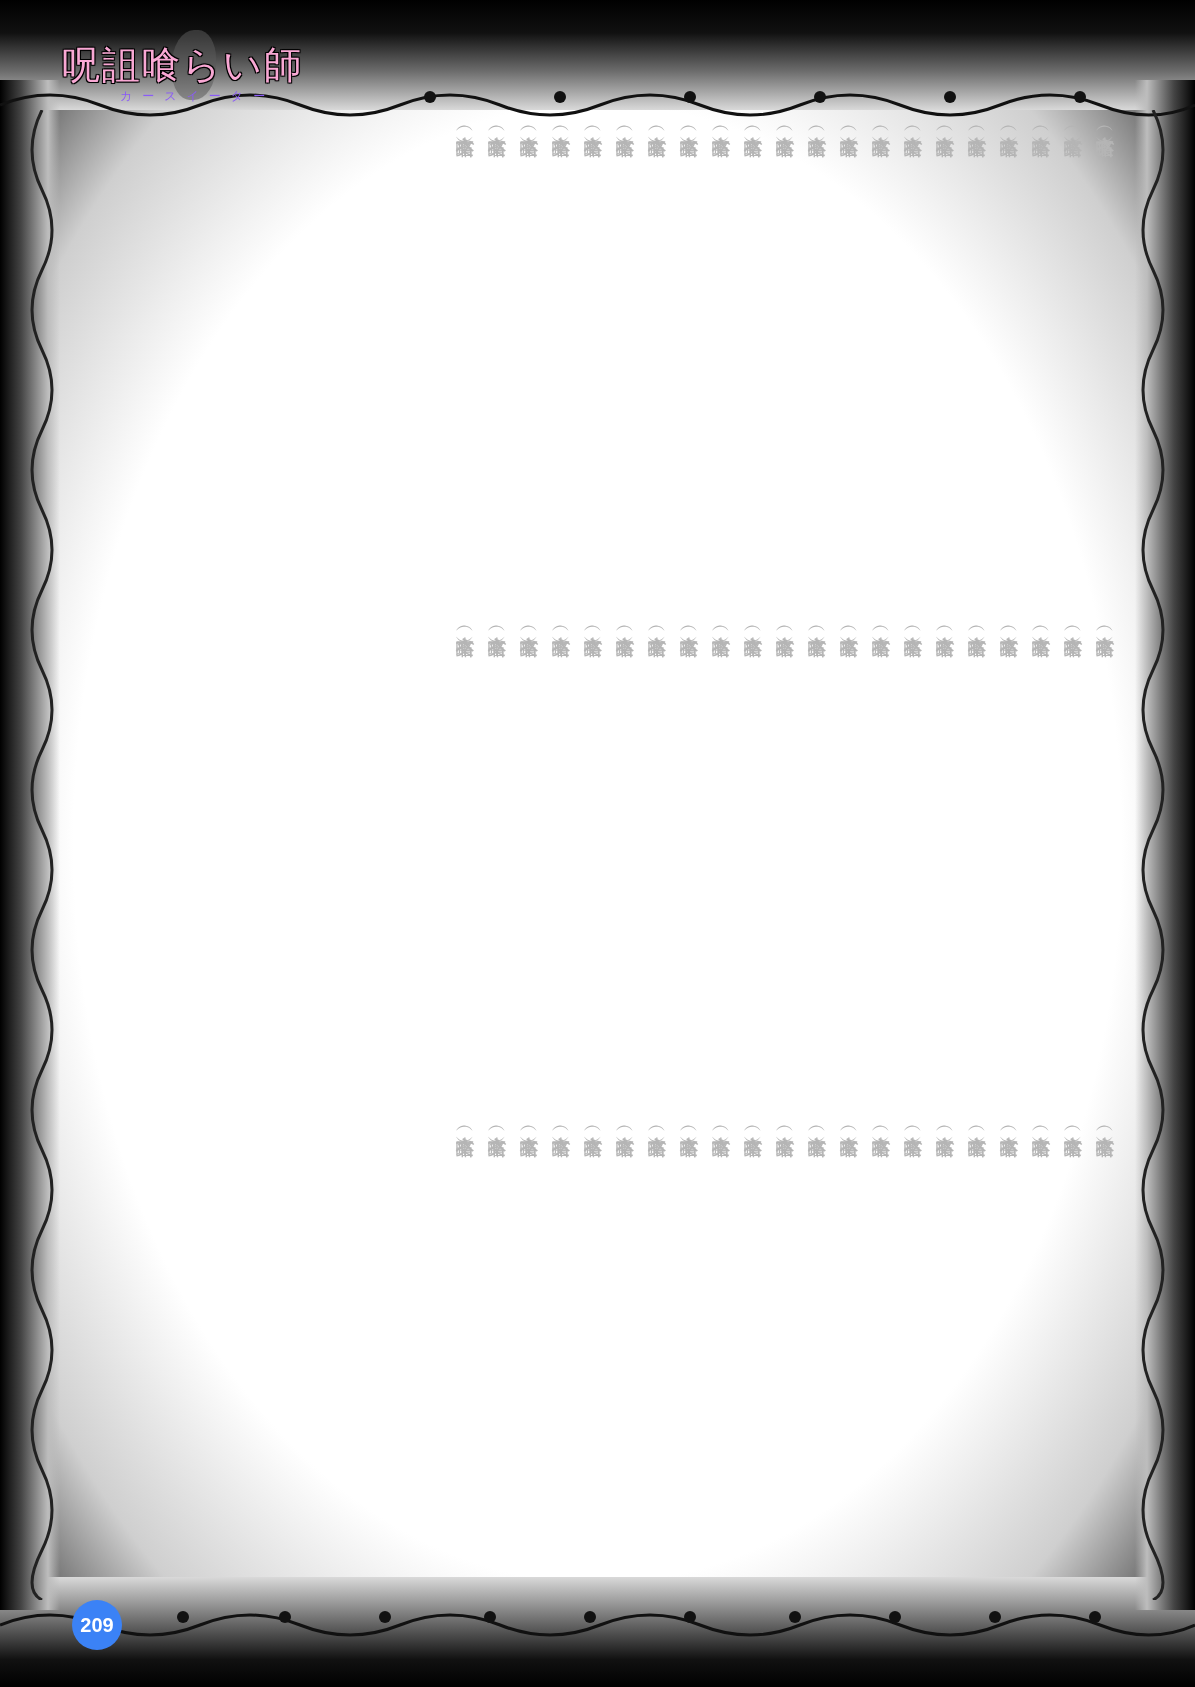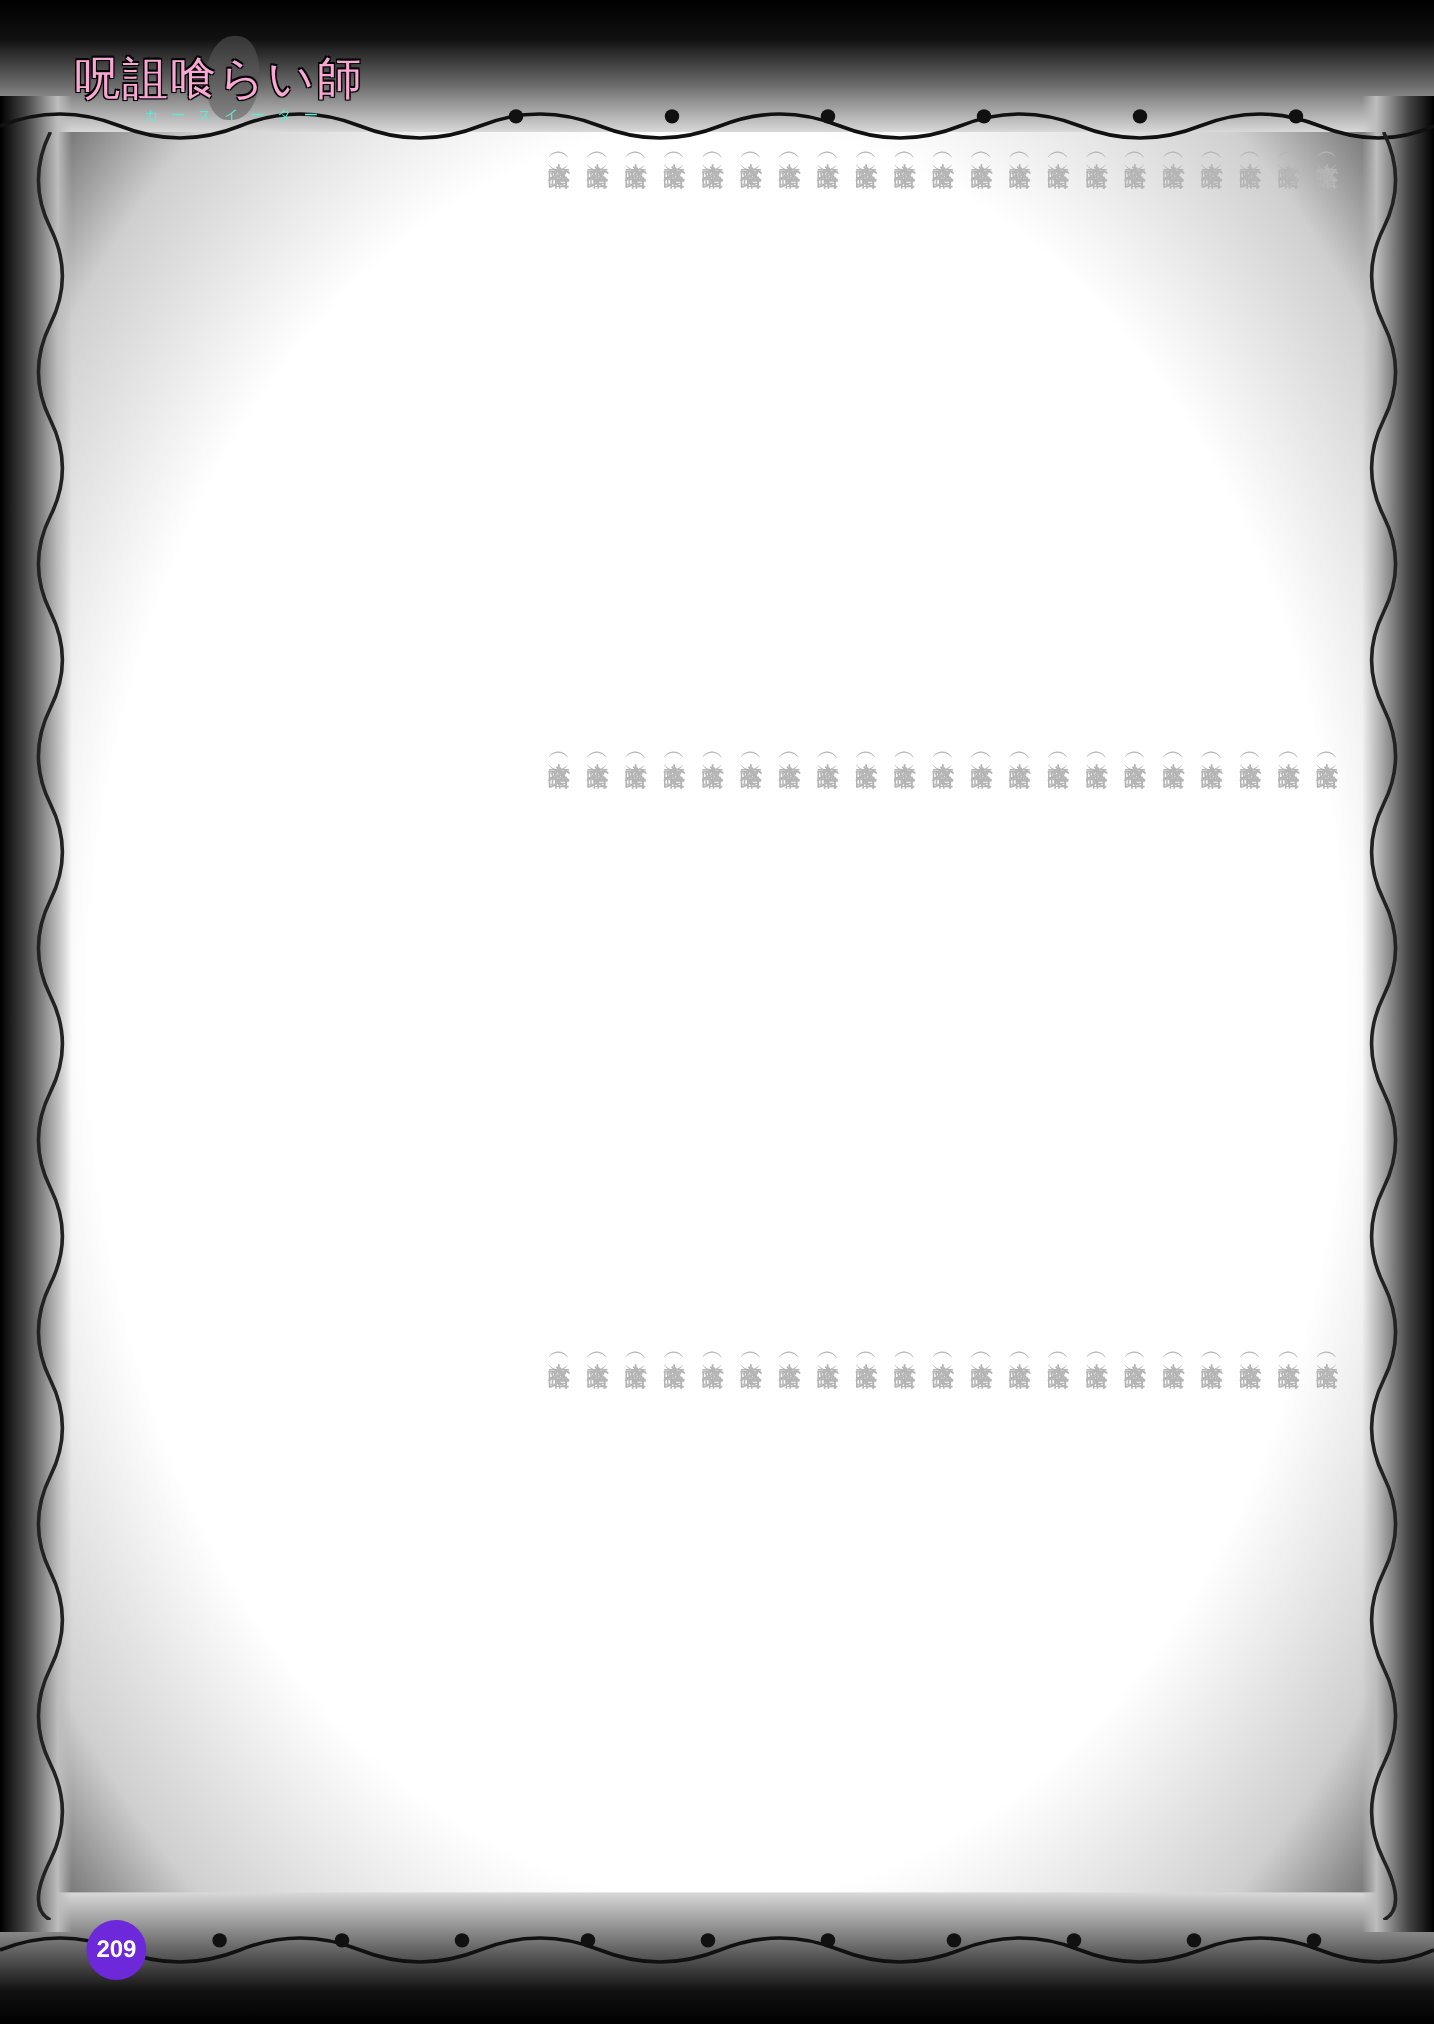--- a/index.html
+++ b/index.html
@@ -41,21 +41,21 @@
     .side-wave.right { right: 22px; }
 
     .title {
       position: absolute; left: 62px; top: 40px;
       font-size: 38px; color: #f9a8d4; letter-spacing: 2px;
       text-shadow: 0 0 2px #000, 1px 1px 0 #000, -1px -1px 0 #000, 1px -1px 0 #000, -1px 1px 0 #000;
       font-family: "DejaVu Serif", serif;
     }
     .title-ruby {
       position: absolute; left: 120px; top: 88px;
-      font-size: 12px; color: #5eead4; letter-spacing: 10px;
+      font-size: 12px; color: #8b5cf6; letter-spacing: 10px;
     }
     .title-mark {
       position: absolute; left: 172px; top: 30px; width: 44px; height: 70px;
       border-radius: 50% 40% 50% 40%;
       background: rgba(90,90,90,0.55);
     }
 
     .page-content {
       position: absolute; left: 72px; top: 120px; width: 1050px; height: 1480px;
     }
@@ -71,21 +71,21 @@
       font-size: 19px; line-height: 32px; height: 100%;
       color: #1a1a1a; letter-spacing: 1px;
       white-space: nowrap; overflow: hidden;
       width: 32px;
     }
     .col.placeholder { color: #b5b5b5; }
 
     .page-number {
       position: absolute; left: 72px; top: 1600px;
       width: 50px; height: 50px; border-radius: 50%;
-      background: #6d28d9; color: #fff;
+      background: #3b82f6; color: #fff;
       font-family: "Liberation Sans", sans-serif;
       font-size: 20px; font-weight: bold;
       display: flex; align-items: center; justify-content: center;
     }
   </style>
 </head>
 <body>
 
 <div class="frame"></div>
 <div class="top-band"></div>

